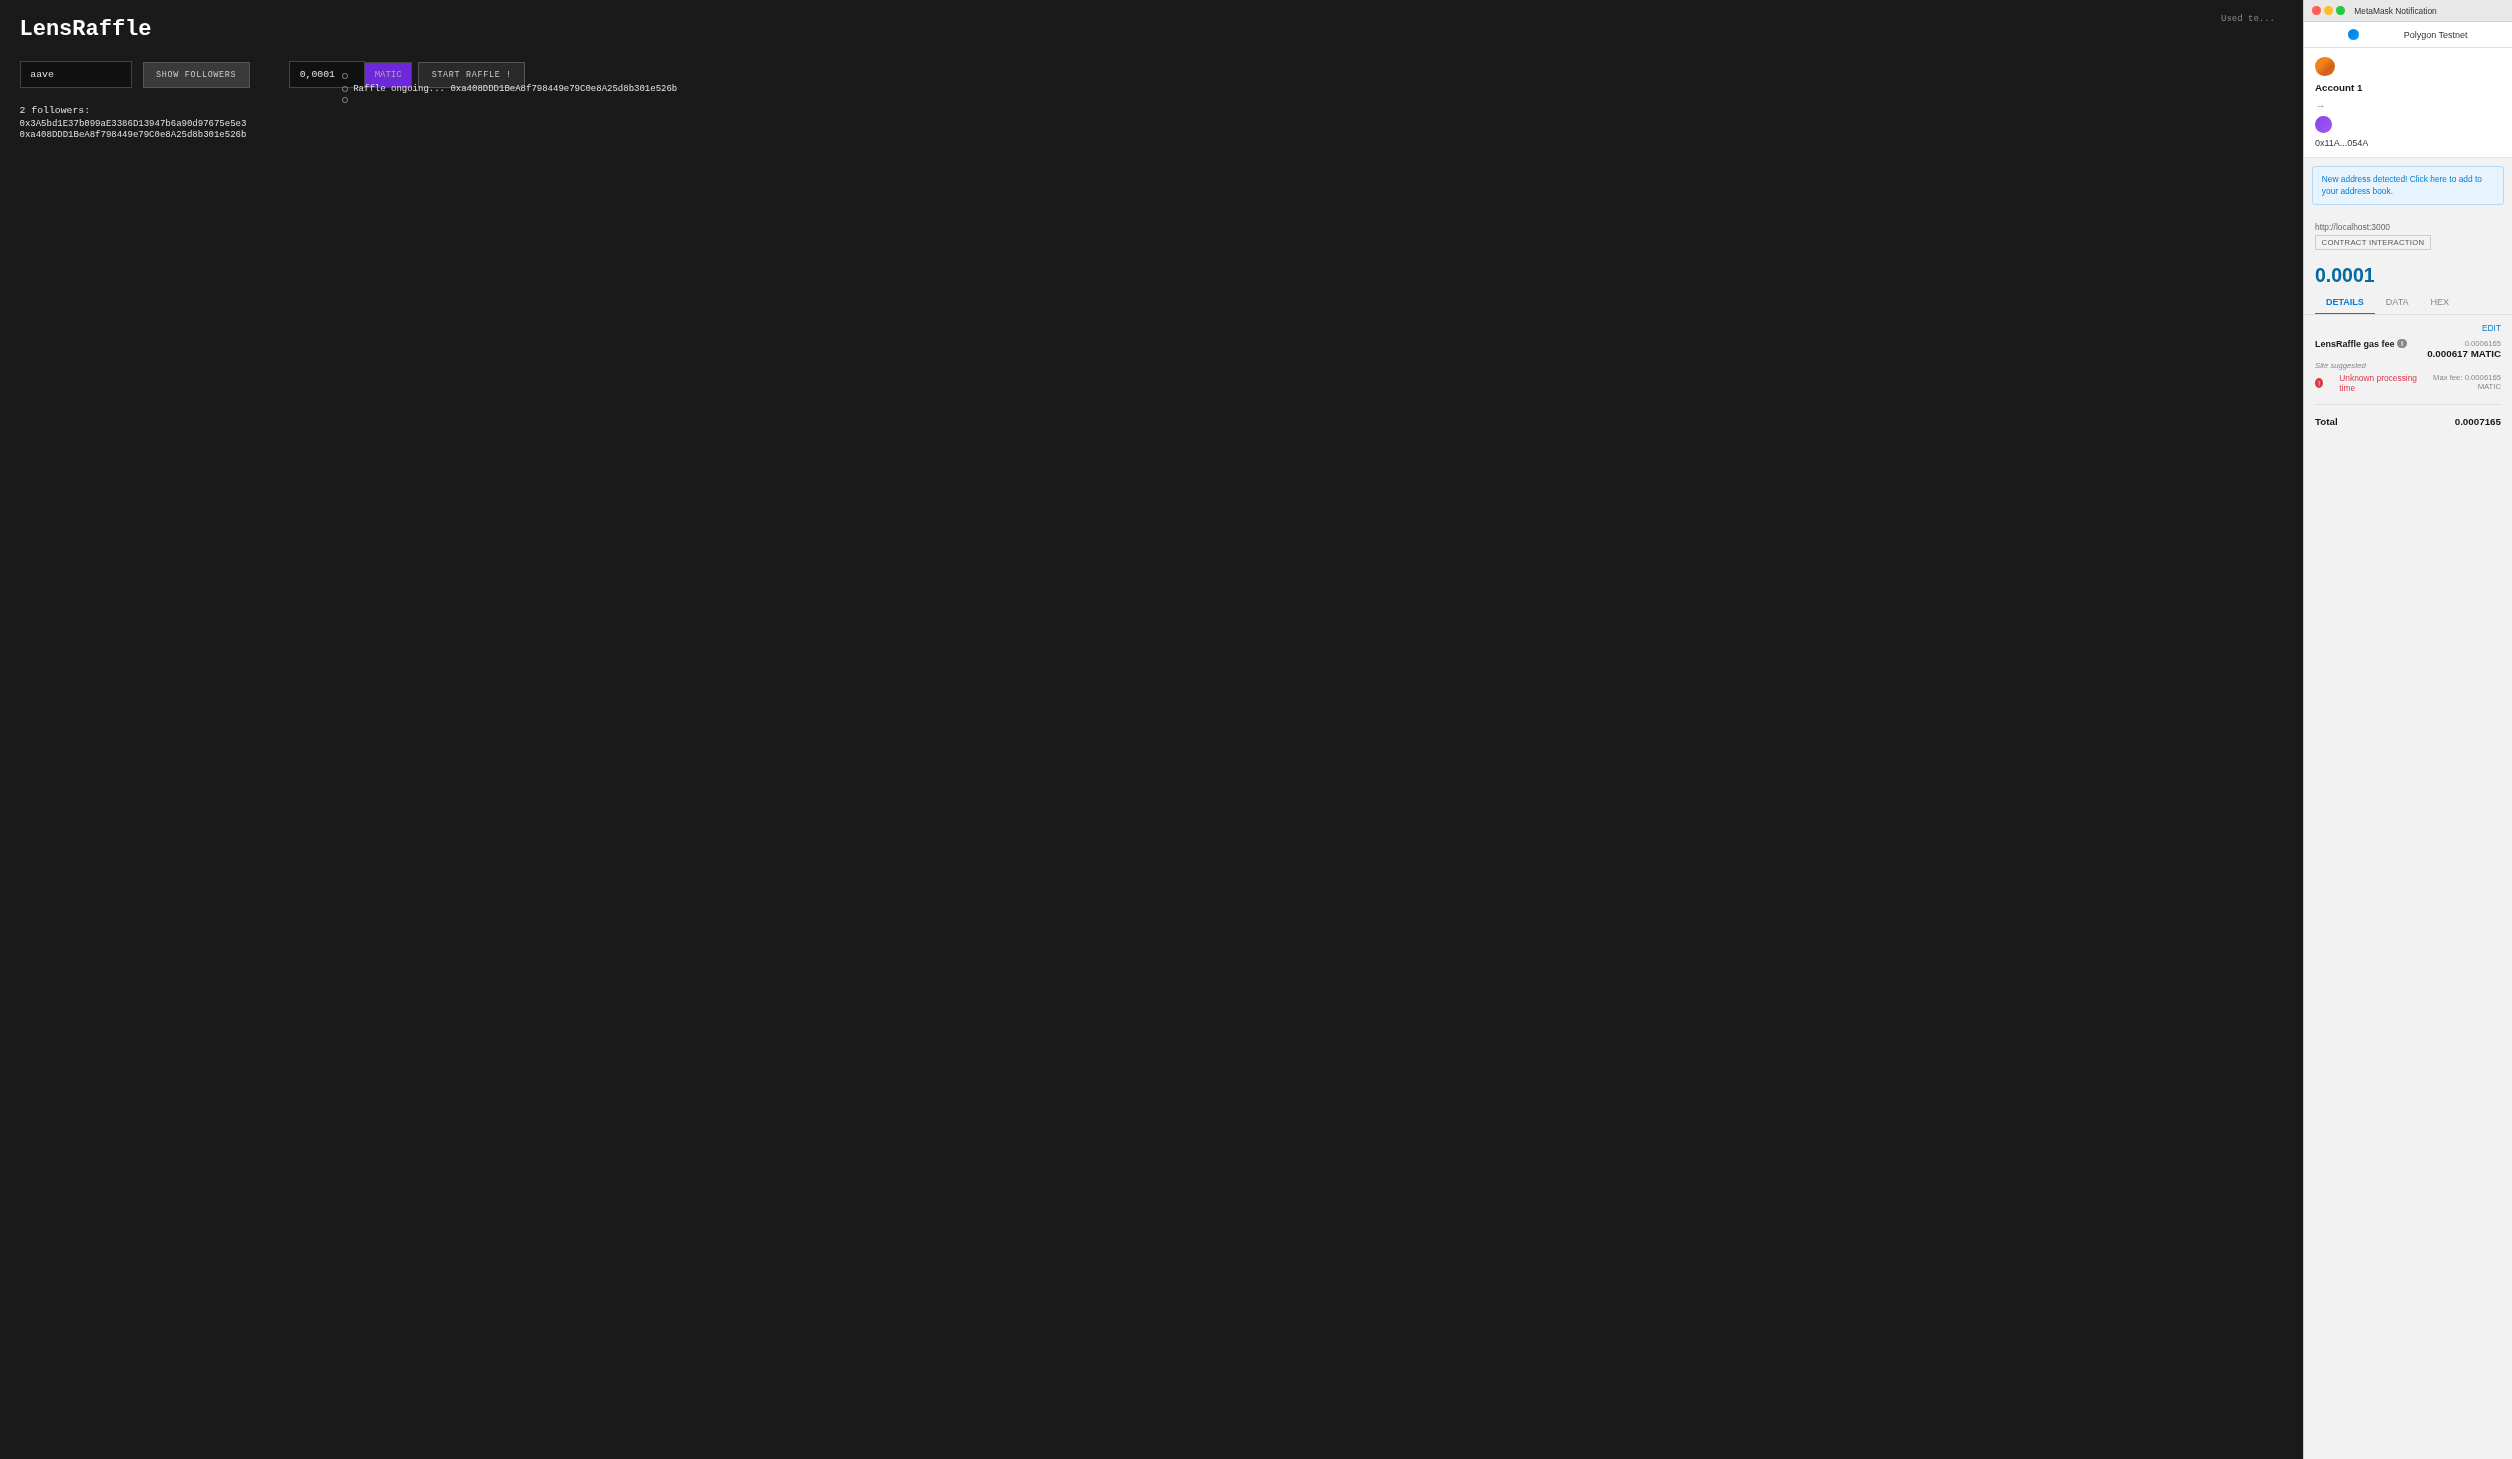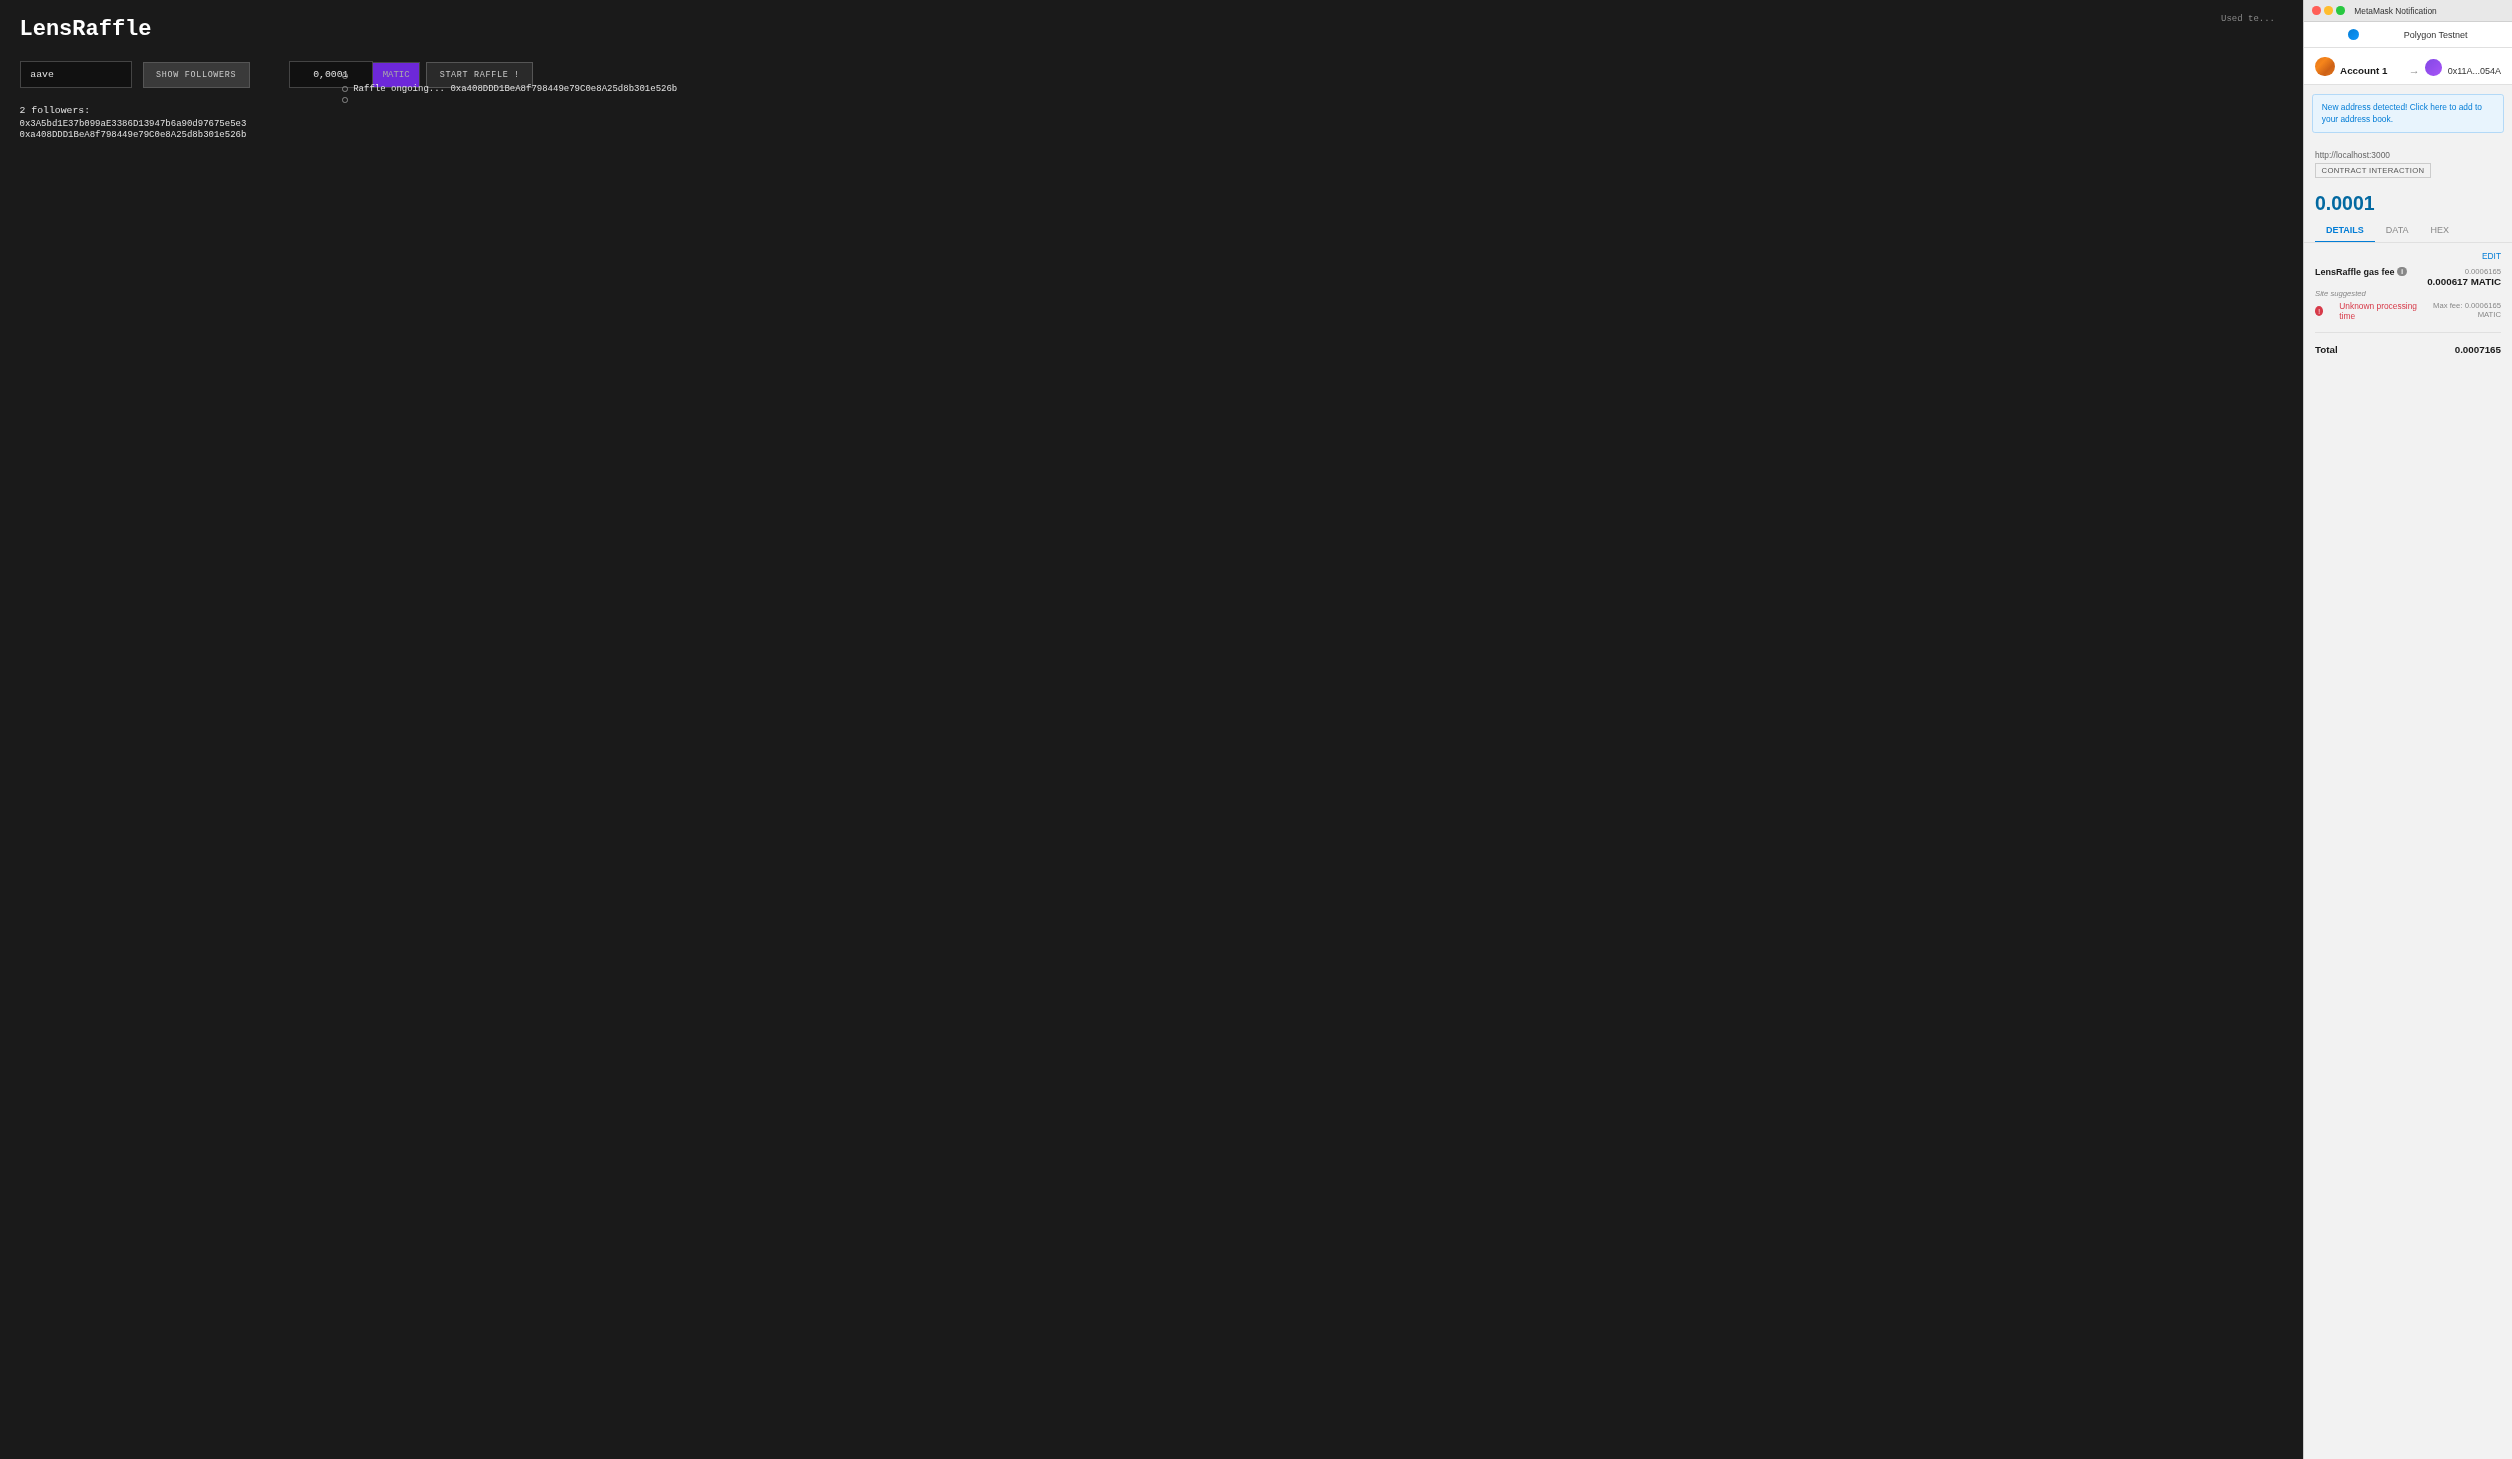--- a/index.html
+++ b/index.html
@@ -69,22 +69,21 @@
       margin-left: 28px;
     }
 
     .amount-input {
       background: #111;
       border: 0.7px solid #444;
       color: #e0e0e0;
       padding: 7px 9.8px;
       font-family: 'Courier New', monospace;
       font-size: 9.8px;
-      width: 84px;
-      text-align: center;
+      width: 76px;
     }
 
     .currency-label {
       background: #6d28d9;
       border: 0.7px solid #444;
       border-left: none;
       color: #aaa;
       padding: 7px 9.8px;
       font-family: 'Courier New', monospace;
       font-size: 9px;
@@ -211,24 +210,25 @@
     .network-name {
       font-size: 9px;
       color: #333;
       font-weight: 500;
     }
 
     
     .mm-account-row {
       background: #fff;
       display: flex;
-      align-items: flex-end;
+      align-items: flex-start;
       padding: 8.4px 11px;
       border-bottom: 0.7px solid #e0e0e0;
       gap: 5.6px;
+      flex-direction: column;
     }
 
     .mm-avatar {
       width: 19.5px;
       height: 19.5px;
       border-radius: 50%;
       background: linear-gradient(135deg, #e2761b, #f6851b, #cd6116, #e4761b);
       flex-shrink: 0;
     }
 

